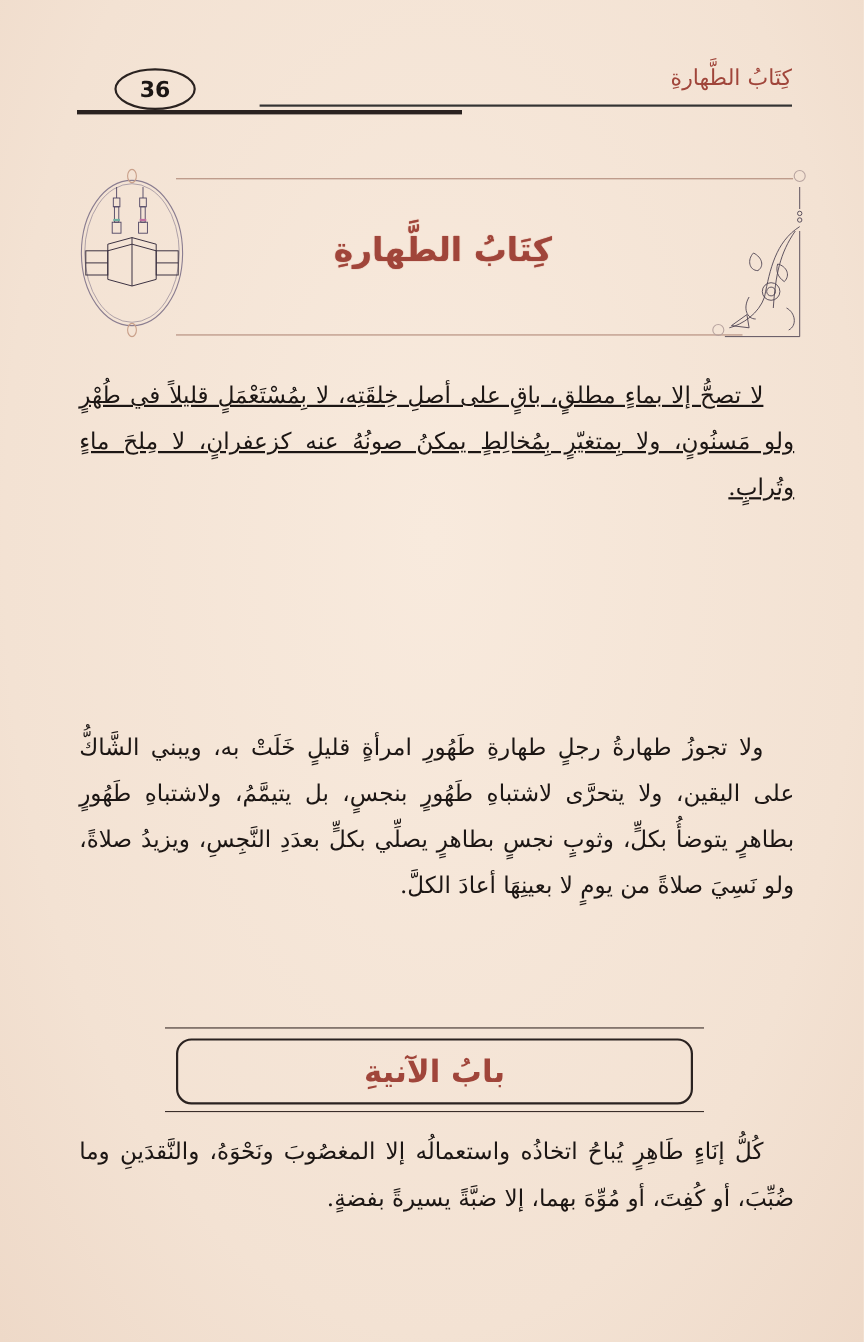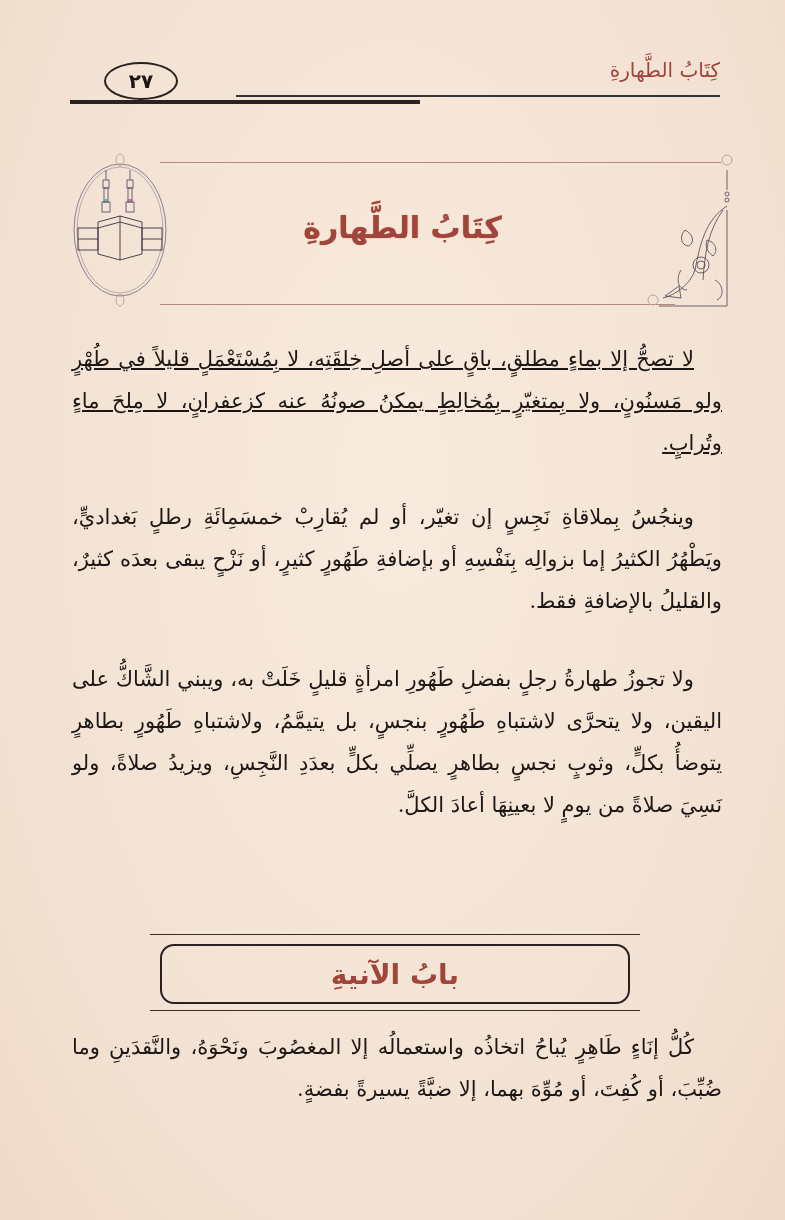--- a/index.html
+++ b/index.html
@@ -64,21 +64,21 @@
       font-family: "DejaVu Sans", sans-serif; font-weight: bold; font-size: 28px; color: #a0453a; direction: rtl;
     }
   </style>
 </head>
 <body>
 
 <div class="page">
 
   <div class="run-header">
     <div class="run-title">كِتَابُ الطَّهارةِ</div>
-    <div class="page-num">٢٧</div>
+    <div class="page-num">36</div>
     <div class="hdr-line-thin"></div>
     <div class="hdr-line-thick"></div>
   </div>
 
   <div class="banner">
     <div class="banner-line" style="left:90px; right:14px; top:12px;"></div>
     <div class="banner-line" style="left:90px; right:60px; top:154px;"></div>
 
     <svg class="kaaba" viewBox="0 0 100 160">
       <ellipse cx="50" cy="80" rx="46" ry="66" fill="none" stroke="#8a7d90" stroke-width="1"></ellipse>
@@ -130,26 +130,23 @@
         <line x1="82" y1="60" x2="82" y2="156"></line>
         <line x1="14" y1="156" x2="82" y2="156"></line>
       </g>
     </svg>
   </div>
 
   <div class="para" style="top:338px;text-decoration:underline;">
     <span class="indent"></span><span>لا تصحُّ إلا بماءٍ مطلقٍ، باقٍ على أصلِ خِلقَتِه، لا بِمُسْتَعْمَلٍ قليلاً في طُهْرٍ ولو مَسنُونٍ، ولا بِمتغيّرٍ بِمُخالِطٍ يمكنُ صونُهُ عنه كزعفرانٍ، لا مِلحَ ماءٍ وتُرابٍ.</span>
   </div>
 
-  <div class="para" style="top:496px;">
-    <span class="indent"></span><span>وينجُسُ بِملاقاةِ نَجِسٍ إن تغيّر، أو لم يُقارِبْ خمسَمِائَةِ رطلٍ بَغداديٍّ، ويَطْهُرُ الكثيرُ إما بزوالِه بِنَفْسِهِ أو بإضافةِ طَهُورٍ كثيرٍ، أو نَزْحٍ يبقى بعدَه كثيرٌ، والقليلُ بالإضافةِ فقط.</span>
-  </div>
 
   <div class="para" style="top:658px;">
-    <span class="indent"></span><span>ولا تجوزُ طهارةُ رجلٍ بفضلِ طَهُورِ امرأةٍ قليلٍ خَلَتْ به، ويبني الشَّاكُّ على اليقين، ولا يتحرَّى لاشتباهِ طَهُورٍ بنجسٍ، بل يتيمَّمُ، ولاشتباهِ طَهُورٍ بطاهرٍ يتوضأُ بكلٍّ، وثوبٍ نجسٍ بطاهرٍ يصلِّي بكلٍّ بعدَدِ النَّجِسِ، ويزيدُ صلاةً، ولو نَسِيَ صلاةً من يومٍ لا بعينِهَا أعادَ الكلَّ.</span>
+    <span class="indent"></span><span>ولا تجوزُ طهارةُ رجلٍ طهارةِ طَهُورِ امرأةٍ قليلٍ خَلَتْ به، ويبني الشَّاكُّ على اليقين، ولا يتحرَّى لاشتباهِ طَهُورٍ بنجسٍ، بل يتيمَّمُ، ولاشتباهِ طَهُورٍ بطاهرٍ يتوضأُ بكلٍّ، وثوبٍ نجسٍ بطاهرٍ يصلِّي بكلٍّ بعدَدِ النَّجِسِ، ويزيدُ صلاةً، ولو نَسِيَ صلاةً من يومٍ لا بعينِهَا أعادَ الكلَّ.</span>
   </div>
 
   <div class="section">
     <div class="rule" style="top:2px;"></div>
     <div class="box">
       <span class="section-title">بابُ الآنيةِ</span>
     </div>
     <div class="rule" style="top:78px;"></div>
   </div>
 

